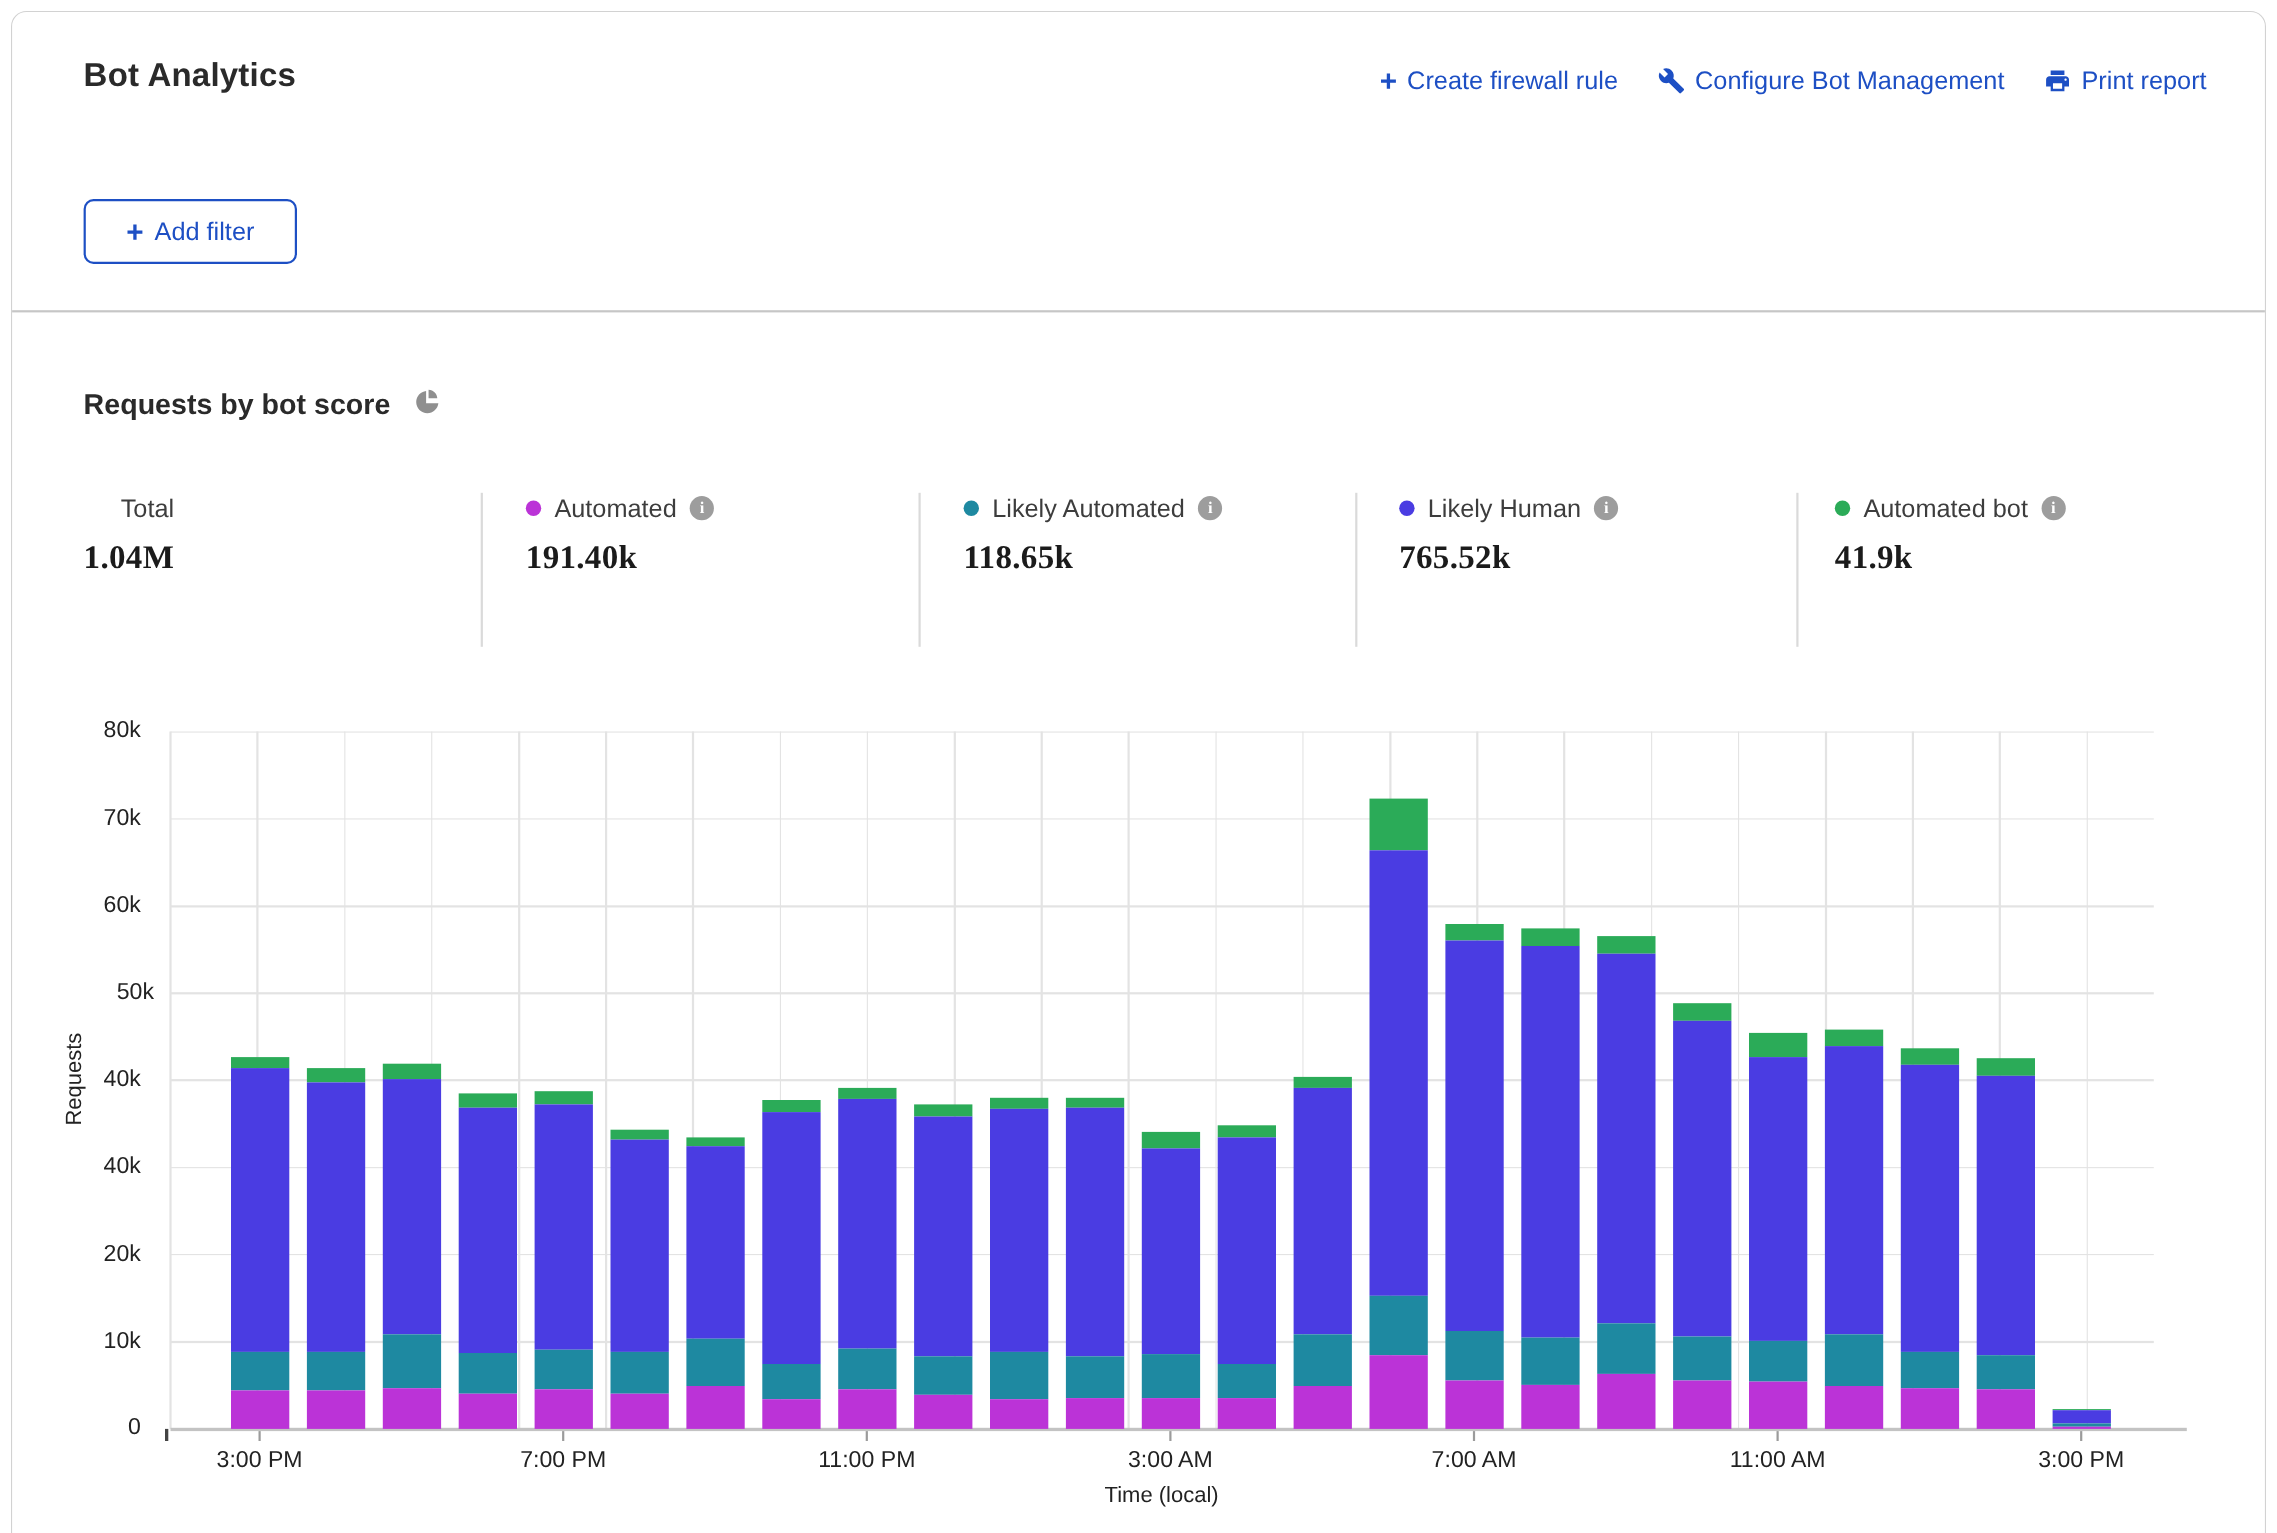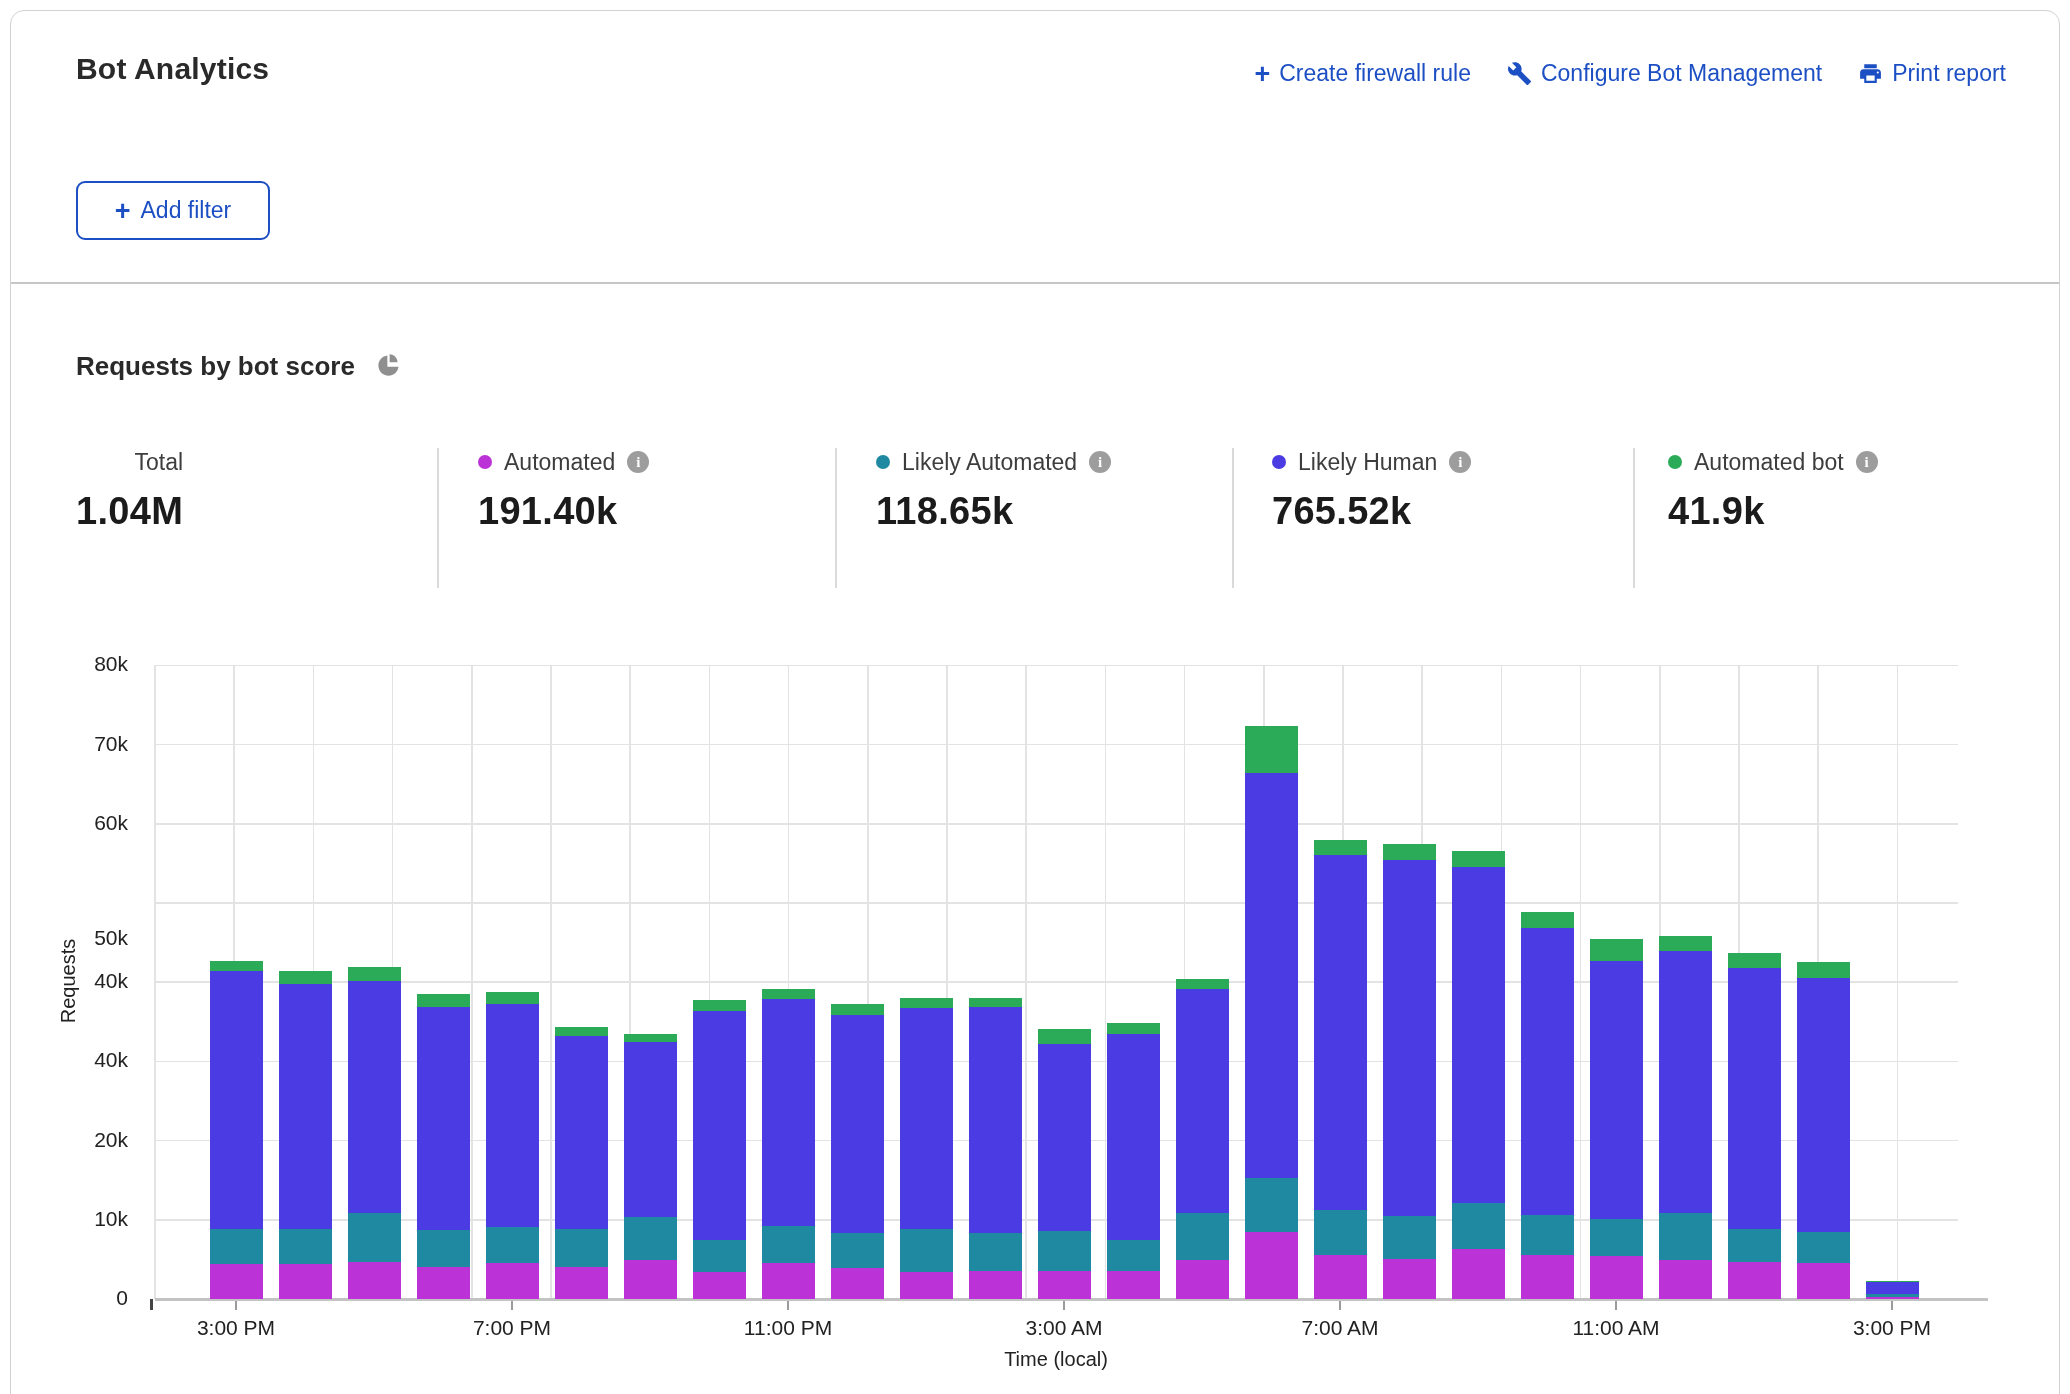--- a/index.html
+++ b/index.html
@@ -38,21 +38,21 @@
   .stat-divider { position:absolute; top:448px; height:140px; width:1.5px; background:#dadada; }
   .stat-block { position:absolute; top:448px; }
   .stat-label-row { display:flex; align-items:center; gap:12px; height:28px;justify-content:flex-end; }
   .stat-dot { width:14px; height:14px; border-radius:50%; }
   .stat-label { font-size:23px; color:#3d3d3d; }
   .info-icon {
     width:22px; height:22px; border-radius:50%; background:#9d9d9d; color:#fff;
     font-size:15px; font-weight:bold; display:flex; align-items:center; justify-content:center;
     font-family:"Liberation Serif", serif; cursor:pointer;
   }
-  .stat-value { margin-top:14px; font-size:38px; font-weight:bold; color:#1b1b1b; letter-spacing:0.3px; }
+  .stat-value { margin-top:14px; font-size:30px; font-weight:bold; color:#1b1b1b; letter-spacing:0.3px;font-family:Liberation Serif, serif; }
   
   .gridline-h, .gridline-v { position:absolute; background:#e3e3e3; }
   .axis-baseline { position:absolute; background:#c3c3c3; }
   .ytick-label { position:absolute; width:128px; text-align:right; font-size:21px; color:#222; }
   .xtick-label { position:absolute; width:140px; text-align:center; font-size:21px; color:#222; }
   .xtick-mark { position:absolute; width:2px; height:9px; background:#9b9b9b; }
   .axis-end-tick { position:absolute; width:2.5px; height:11px; background:#444; }
   .bar-group { position:absolute; display:flex; flex-direction:column; cursor:pointer; }
   .bar-seg { width:100%; }
   #y-axis-title {
@@ -183,21 +183,21 @@
         <div class="ytick-label" style="left: 0px; top: 1286px; position: absolute;">0</div>
         <div class="gridline-h" style="left: 155px; top: 1219.05px; width: 1803px; height: 1.5px; position: absolute;"></div>
         <div class="ytick-label" style="left: 0px; top: 1206.8px; position: absolute;">10k</div>
         <div class="gridline-h" style="left: 155px; top: 1139.85px; width: 1803px; height: 1.5px; position: absolute;"></div>
         <div class="ytick-label" style="left: 0px; top: 1127.6px; position: absolute;">20k</div>
         <div class="gridline-h" style="left: 155px; top: 1060.65px; width: 1803px; height: 1.5px; position: absolute;"></div>
         <div class="ytick-label" style="left: 0px; top: 1048.4px; position: absolute;">40k</div>
         <div class="gridline-h" style="left: 155px; top: 981.45px; width: 1803px; height: 1.5px; position: absolute;"></div>
         <div class="ytick-label" style="left: 0px; top: 969.2px; position: absolute;">40k</div>
         <div class="gridline-h" style="left: 155px; top: 902.25px; width: 1803px; height: 1.5px; position: absolute;"></div>
-        <div class="ytick-label" style="left: 0px; top: 890px; position: absolute; margin-top: 36px;">50k</div>
+        <div class="ytick-label" style="left: 12px; top: 890px; position: absolute;">50k</div>
         <div class="gridline-h" style="left: 155px; top: 823.05px; width: 1803px; height: 1.5px; position: absolute;"></div>
         <div class="ytick-label" style="left: 0px; top: 810.8px; position: absolute;">60k</div>
         <div class="gridline-h" style="left: 155px; top: 743.85px; width: 1803px; height: 1.5px; position: absolute;"></div>
         <div class="ytick-label" style="left: 0px; top: 731.6px; position: absolute;">70k</div>
         <div class="gridline-h" style="left: 155px; top: 664.65px; width: 1803px; height: 1.5px; position: absolute;"></div>
         <div class="ytick-label" style="left: 0px; top: 652.4px; position: absolute;">80k</div>
         <div class="axis-baseline" style="left: 155px; top: 1298px; width: 1833px; height: 3px; position: absolute;"></div>
         <div class="axis-end-tick" style="left: 150px; top: 1299px; position: absolute;"></div>
         <div class="bar-group" title="3:00 PM" style="left: 209.5px; top: 960.816px; width: 53px; height: 338.184px; position: absolute;">
           <div class="bar-seg" style="height: 10.296px; background: rgb(43, 171, 88);"></div>

